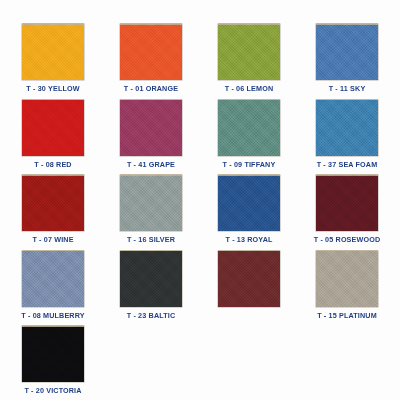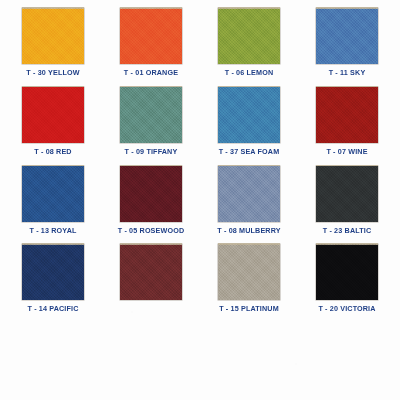--- a/index.html
+++ b/index.html
@@ -19,21 +19,21 @@
     height: 400px;
     background: #fdfdfd;
   }
   .grid {
     display: grid;
     grid-template-columns: repeat(4, 1fr);
     grid-template-rows: repeat(5, 1fr);
     width: 400px;
     height: 400px;
     box-sizing: border-box;
-    padding: 4px 4px 2px 4px;
+    padding: 20px 4px 2px 4px;
   }
   .cell {
     position: relative;
     display: flex;
     flex-direction: column;
     align-items: center;
     justify-content: flex-start;
     box-sizing: border-box;
   }
   .swatch-wrap {
@@ -122,38 +122,50 @@
         <div class="label">T - 11 SKY</div>
       </div>
       <div class="cell">
         <div class="swatch-wrap">
           <div class="swatch" style="background-color: rgb(204, 26, 26);"></div>
         </div>
         <div class="label">T - 08 RED</div>
       </div>
       <div class="cell">
         <div class="swatch-wrap">
+          <div class="swatch" style="background-color: rgb(150, 57, 95);"></div>
+        </div>
+        <div class="label">T - 41 GRAPE</div>
+      </div>
+      <div class="cell">
+        <div class="swatch-wrap">
           <div class="swatch" style="background-color: rgb(94, 140, 128);"></div>
         </div>
         <div class="label">T - 09 TIFFANY</div>
       </div>
       <div class="cell">
         <div class="swatch-wrap">
           <div class="swatch" style="background-color: rgb(61, 127, 174);"></div>
         </div>
         <div class="label">T - 37 SEA FOAM</div>
       </div>
       <div class="cell">
         <div class="swatch-wrap">
           <div class="swatch" style="background-color: rgb(155, 26, 22);"></div>
         </div>
         <div class="label">T - 07 WINE</div>
       </div>
       <div class="cell">
         <div class="swatch-wrap">
+          <div class="swatch" style="background-color: rgb(142, 155, 153);"></div>
+        </div>
+        <div class="label">T - 16 SILVER</div>
+      </div>
+      <div class="cell">
+        <div class="swatch-wrap">
           <div class="swatch" style="background-color: rgb(39, 82, 140);"></div>
         </div>
         <div class="label">T - 13 ROYAL</div>
       </div>
       <div class="cell">
         <div class="swatch-wrap">
           <div class="swatch" style="background-color: rgb(94, 26, 34);"></div>
         </div>
         <div class="label">T - 05 ROSEWOOD</div>
       </div>
@@ -161,26 +173,20 @@
         <div class="swatch-wrap">
           <div class="swatch" style="background-color: rgb(122, 140, 171);"></div>
         </div>
         <div class="label">T - 08 MULBERRY</div>
       </div>
       <div class="cell">
         <div class="swatch-wrap">
           <div class="swatch" style="background-color: rgb(46, 50, 51);"></div>
         </div>
         <div class="label">T - 23 BALTIC</div>
-      </div>
-      <div class="cell">
-        <div class="swatch-wrap">
-          <div class="swatch" style="background-color: rgb(30, 53, 99);"></div>
-        </div>
-        <div class="label">T - 14 PACIFIC</div>
       </div>
       <div class="cell">
         <div class="swatch-wrap">
           <div class="swatch" style="background-color: rgb(107, 42, 44);"></div>
         </div>
       </div>
       <div class="cell">
         <div class="swatch-wrap">
           <div class="swatch" style="background-color: rgb(169, 162, 148);"></div>
         </div>

